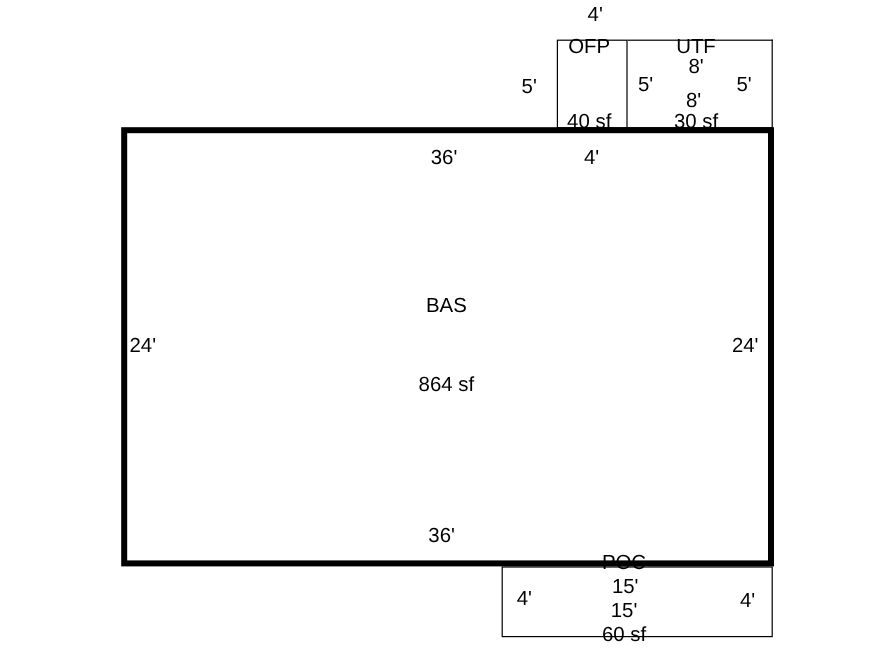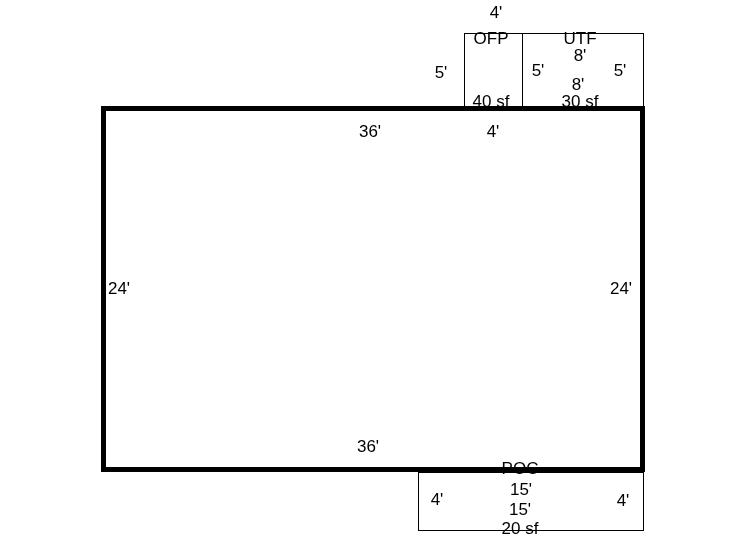--- a/index.html
+++ b/index.html
@@ -85,23 +85,27 @@
     <span>UTF</span>
     <span>30 sf</span>
   </div>
 
   <div class="lbl" id="lbl-bas-top">36'</div>
   <div class="lbl" id="lbl-ofp-bottom">4'</div>
   <div class="lbl" id="lbl-bas-left">24'</div>
   <div class="lbl" id="lbl-bas-right">24'</div>
   <div class="lbl" id="lbl-bas-bottom">36'</div>
 
+  <div class="lbl area-label" id="lbl-bas">
+    <span>BAS</span>
+    <span>864 sf</span>
+  </div>
 
   <div class="lbl" id="lbl-poc-left">4'</div>
   <div class="lbl area-label" id="lbl-poc">
     <span>POC</span>
-    <span>20 sf</span>
+    <span>60 sf</span>
   </div>
   <div class="lbl" id="lbl-poc-top">15'</div>
   <div class="lbl" id="lbl-poc-bottom">15'</div>
   <div class="lbl" id="lbl-poc-right">4'</div>
 
 </div>
 
 </body></html>

